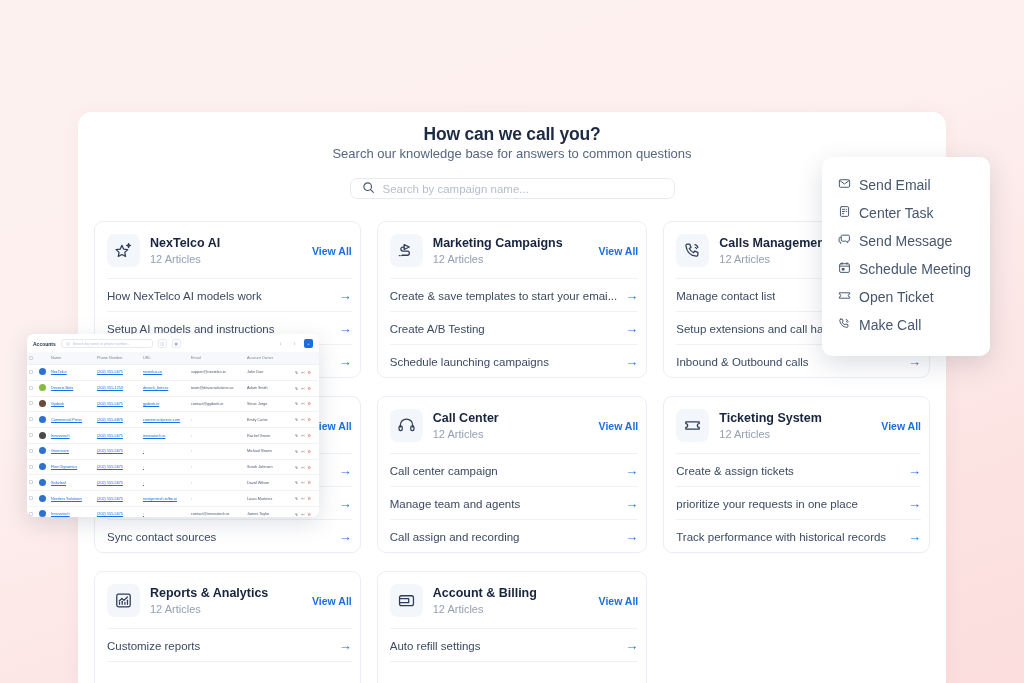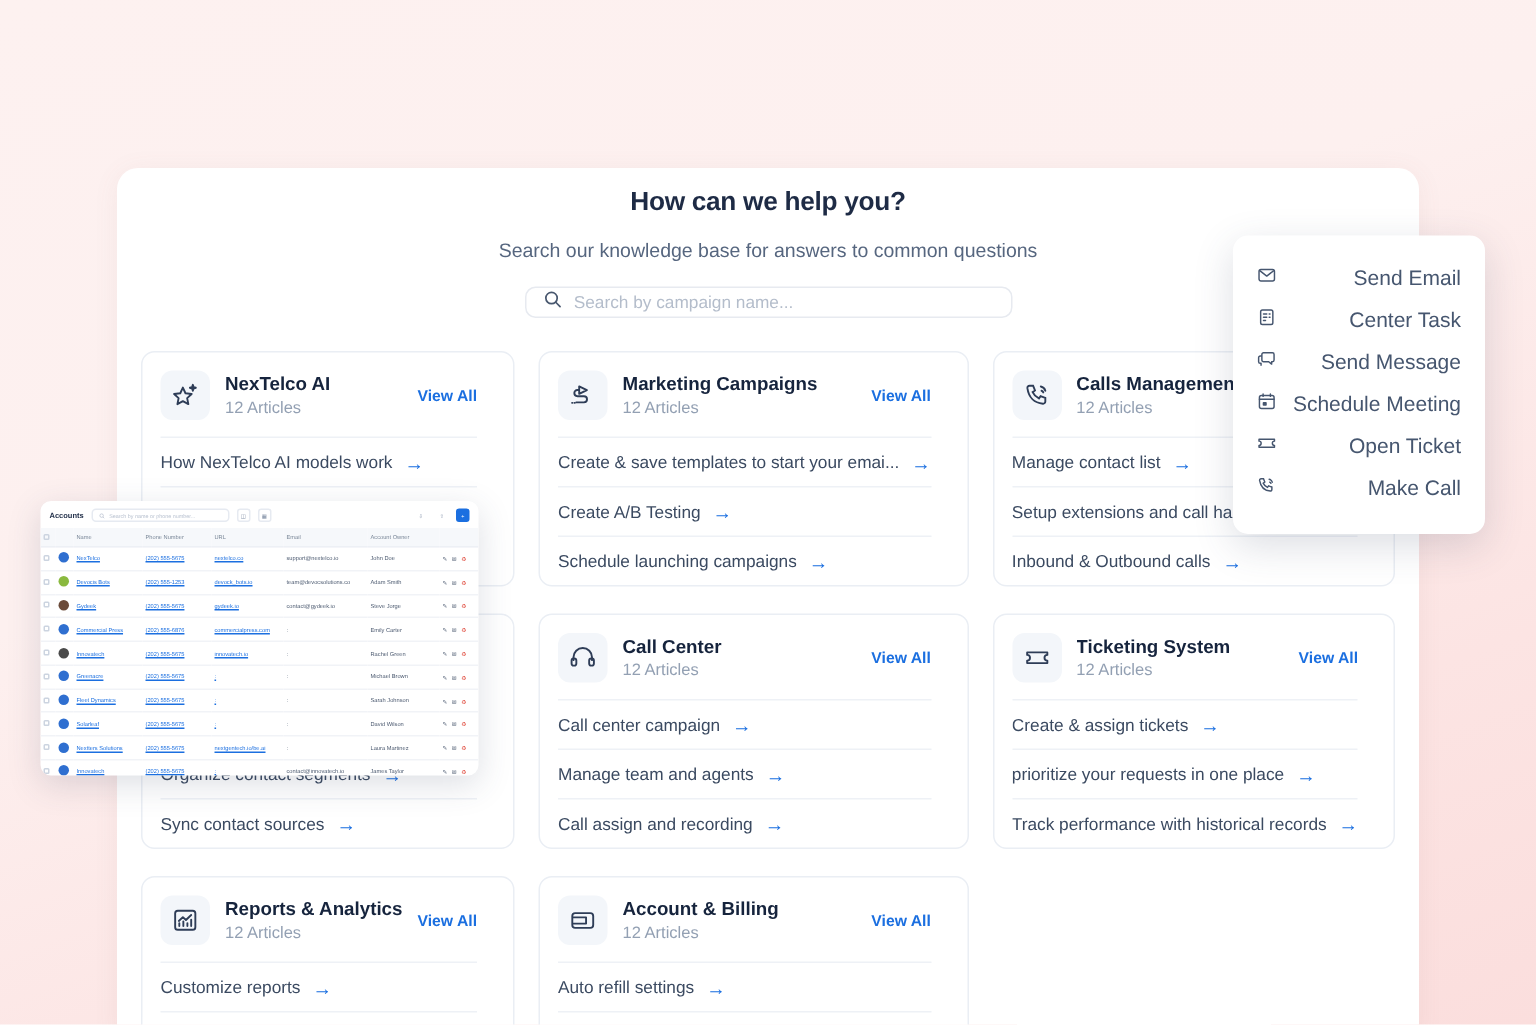--- a/index.html
+++ b/index.html
@@ -25,21 +25,21 @@
     overflow: hidden;
   }
 
   
   .hero { padding-top: 12px; text-align: center; }
   .hero h1 {
     font-size: 17.5px; font-weight: bold;
     color: #1e2b45; letter-spacing: -0.2px;
   }
   .hero p {
-    margin-top: 14px; font-size: 13px; color: #56667f;
+    margin-top: 1px; font-size: 13px; color: #56667f;
   }
   .search-wrap {
     margin: 17px auto 0; width: 325px; height: 21px;
     border: 1px solid #e7eaf0; border-radius: 7px;
     display: flex; align-items: center; padding: 0 11px;
     background: #fff;
   }
   .search-wrap svg { flex: 0 0 auto; margin-right: 8px; }
   .search-input {
     border: 0; outline: 0; flex: 1 1 auto;
@@ -53,21 +53,21 @@
   .grid {
     margin: 22px 16px 0 16px;
     display: grid;
     grid-template-columns: repeat(3, 1fr);
     gap: 18px 16px;
   }
   .card {
     background: #fff;
     border: 1px solid #eaeef4;
     border-radius: 9px;
-    padding: 12px 24px 0 12px;
+    padding: 12px 8px 0 12px;
     min-height: 132px;
   }
   .card-head {
     display: flex; align-items: center; gap: 10px;
     padding-bottom: 11px;
   }
   .card-icon {
     width: 33px; height: 33px; flex: 0 0 33px;
     background: #f3f6fa; border-radius: 8px;
     display: flex; align-items: center; justify-content: center;
@@ -77,21 +77,21 @@
   .card-title {
     font-size: 12.5px; font-weight: bold; color: #16243d;
     white-space: nowrap; overflow: hidden;
   }
   .card-count { font-size: 11px; color: #93a0b3; margin-top: 3px; }
   .view-all {
     font-size: 10.5px; font-weight: bold; color: #1b6fe0;
     cursor: pointer; flex: 0 0 auto; white-space: nowrap;
   }
   .art-row {
-    display: flex; align-items: center; justify-content: flex-start;
+    display: flex; align-items: center; justify-content: space-between;
     gap: 8px;
     border-top: 1px solid #eef1f6;
     padding: 10px 0 9px 0;
     cursor: pointer;
   }
   .art-txt {
     font-size: 11.5px; color: #3b4a61;
     white-space: nowrap; overflow: hidden; text-overflow: ellipsis;
   }
   .art-arrow { flex: 0 0 auto; color: #1b6fe0; font-size: 13px; line-height: 1; }
@@ -155,32 +155,31 @@
     background: #fff;
     border-radius: 10px;
     box-shadow: 0 8px 26px rgba(60,70,100,.18);
     padding: 14px 0;
   }
   .dd-item {
     display: flex; align-items: center; gap: 8px;
     padding: 6px 16px;
     font-size: 14px; color: #46566f;
     cursor: pointer;
-    justify-content: space-between;
   }
   .dd-item svg { flex: 0 0 auto; }
   .dd-label { white-space: nowrap; }
 </style>
 </head>
 <body>
 
 <div class="panel">
 
   <div class="hero">
-    <h1>How can we help you?</h1>
+    <h1>How can we call you?</h1>
     <p>Search our knowledge base for answers to common questions</p>
 
     <div class="search-wrap">
       <span>
         <svg width="13" height="13" viewBox="0 0 24 24" fill="none" stroke="#49586f" stroke-width="2.1" stroke-linecap="round">
           <circle cx="10.5" cy="10.5" r="7"></circle>
             <line x1="16" y1="16" x2="21" y2="21"></line>
         </svg>
       </span>
       <input class="search-input" type="text" placeholder="Search by campaign name..." style="">

